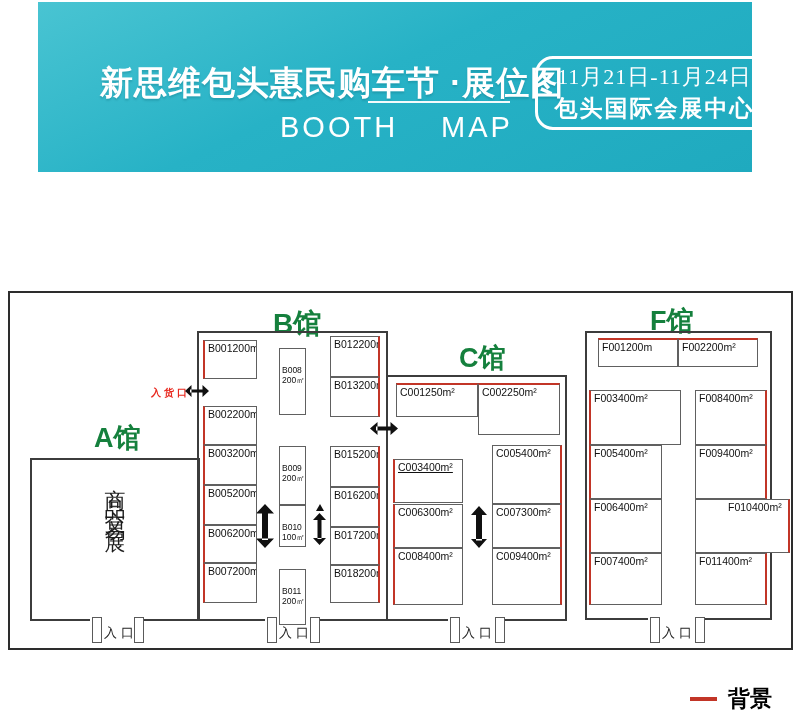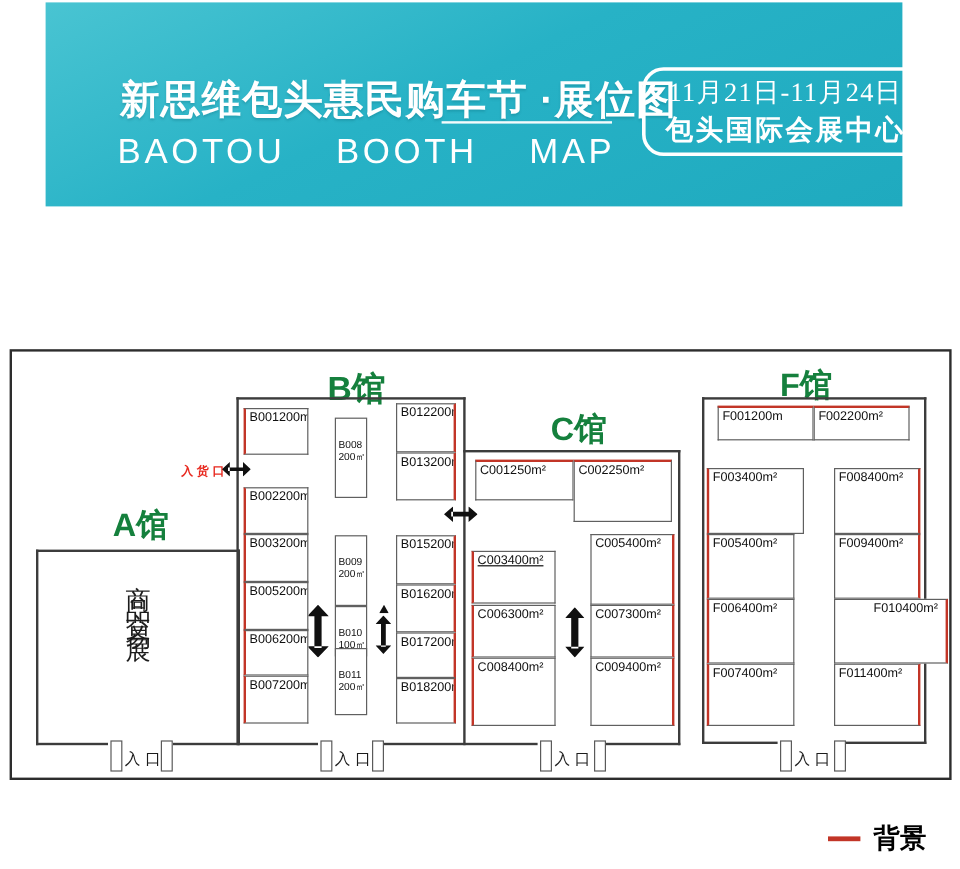--- a/index.html
+++ b/index.html
@@ -67,21 +67,20 @@
   .legend-text { position:absolute; left:728px; top:684px; font-size:22px; font-weight:bold; color:#000; }
 </style>
 </head>
 <body>
 
 <div class="stage">
 
   <div class="band">
     <div class="title">新思维包头惠民购车节 ·展位图</div>
     <div class="title-underline"></div>
-    <span class="subword w1">BAOTOU</span>
     <span class="subword w2">BOOTH</span>
     <span class="subword w3">MAP</span>
     <div class="badge">
       <div class="l1">11月21日-11月24日</div>
       <div class="l2">包头国际会展中心</div>
     </div>
   </div>
 
   <div class="outer"></div>
 
@@ -158,41 +157,41 @@
       <div class="booth rt" style="left: 396px; top: 383px; width: 82px; height: 34px;"><span>C001250m²</span></div>
       <div class="booth rt" style="left: 478px; top: 383px; width: 82px; height: 52px;"><span>C002250m²</span></div>
       <div class="booth rl" style="left: 393px; top: 459px; width: 70px; height: 44px; text-decoration: underline;"><span>C003400m²</span></div>
       <div class="booth rl" style="left: 393px; top: 504px; width: 70px; height: 44px;"><span>C006300m²</span></div>
       <div class="booth rl" style="left: 393px; top: 548px; width: 70px; height: 57px;"><span>C008400m²</span></div>
       <div class="booth rr" style="left: 492px; top: 445px; width: 70px; height: 59px;"><span>C005400m²</span></div>
       <div class="booth rr" style="left: 492px; top: 504px; width: 70px; height: 44px;"><span>C007300m²</span></div>
       <div class="booth rr" style="left: 492px; top: 548px; width: 70px; height: 57px;"><span>C009400m²</span></div>
       <div class="booth rt" style="left: 598px; top: 338px; width: 80px; height: 29px;"><span>F001200m</span></div>
       <div class="booth rt" style="left: 678px; top: 338px; width: 80px; height: 29px;"><span>F002200m²</span></div>
-      <div class="booth rl" style="left: 589px; top: 390px; width: 81px; height: 55px;"><span>F003400m²</span></div>
+      <div class="booth rl" style="left: 589px; top: 390px; width: 92px; height: 55px;"><span>F003400m²</span></div>
       <div class="booth rl" style="left: 589px; top: 445px; width: 73px; height: 54px;"><span>F005400m²</span></div>
       <div class="booth rl" style="left: 589px; top: 499px; width: 73px; height: 54px;"><span>F006400m²</span></div>
       <div class="booth rl" style="left: 589px; top: 553px; width: 73px; height: 52px;"><span>F007400m²</span></div>
       <div class="booth rr" style="left: 695px; top: 390px; width: 72px; height: 55px;"><span>F008400m²</span></div>
       <div class="booth rr" style="left: 695px; top: 445px; width: 72px; height: 54px;"><span>F009400m²</span></div>
       <div class="booth rr" style="left: 695px; top: 499px; width: 95px; height: 54px; padding-left: 32px;"><span>F010400m²</span></div>
       <div class="booth rr" style="left: 695px; top: 553px; width: 72px; height: 52px;"><span>F011400m²</span></div>
       <div class="booth sm" style="left: 279px; top: 348px; width: 27px; height: 67px;">
         <span>B008</span>
         <span>200㎡</span>
       </div>
       <div class="booth sm" style="left: 279px; top: 446px; width: 27px; height: 59px;">
         <span>B009</span>
         <span>200㎡</span>
       </div>
       <div class="booth sm" style="left: 279px; top: 505px; width: 27px; height: 42px;">
         <span>B010</span>
         <span>100㎡</span>
       </div>
-      <div class="booth sm" style="left: 279px; top: 540px; width: 27px; height: 56px;">
+      <div class="booth sm" style="left: 279px; top: 569px; width: 27px; height: 56px;">
         <span>B011</span>
         <span>200㎡</span>
       </div>
     </div>
 
   <div class="legend-dash"></div>
   <div class="legend-text">背景</div>
 
 </div>
 

